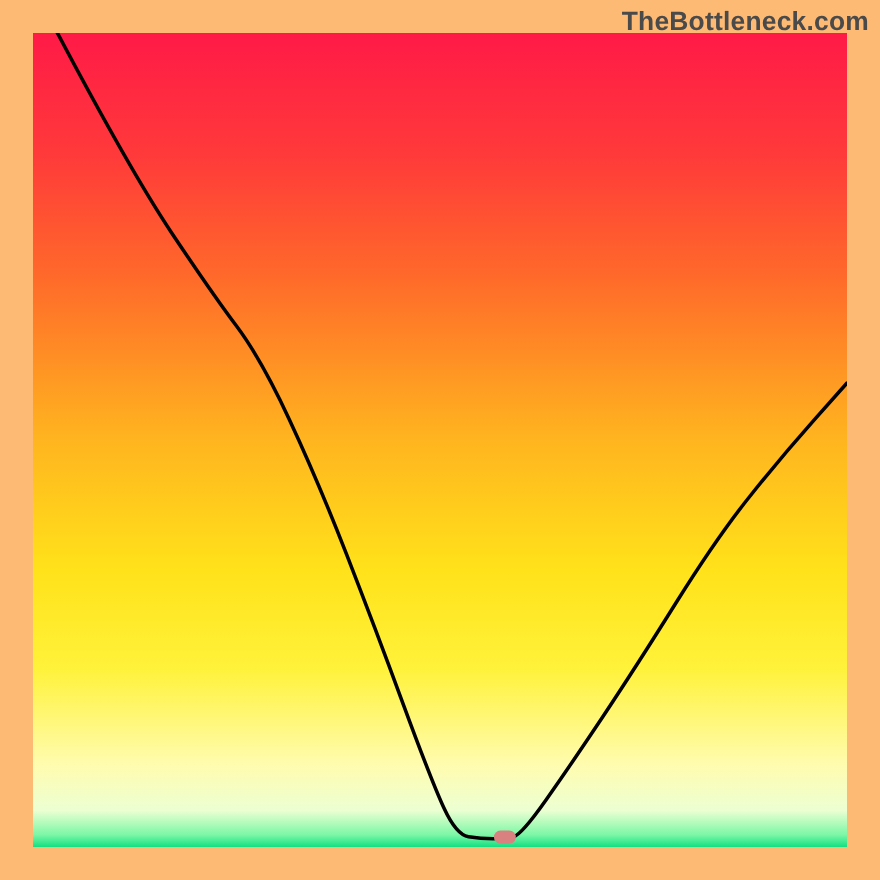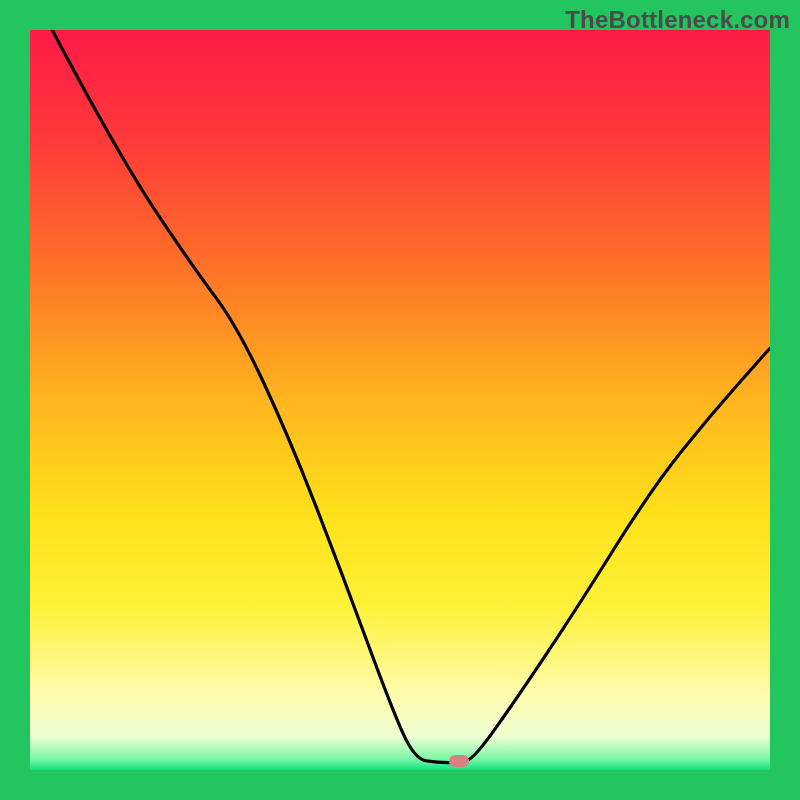--- a/index.html
+++ b/index.html
@@ -8,21 +8,21 @@
     width: 800px;
     height: 800px;
     background: #000;
     font-family: Arial, Helvetica, sans-serif;
     overflow: hidden;
   }
   .frame {
     position: relative;
     width: 800px;
     height: 800px;
-    background: #22c55e;
+    background: #fdba74;
   }
   .watermark {
     position: absolute;
     top: 6px;
     right: 10px;
     color: #4a4a4a;
     font-size: 24px;
     font-weight: 600;
     letter-spacing: 0.2px;
     user-select: none;

